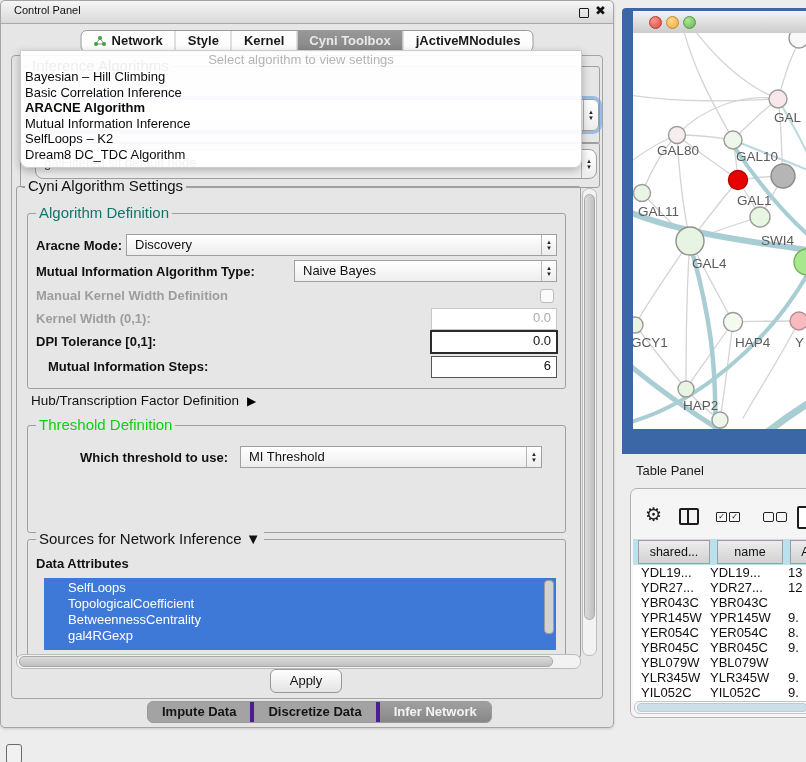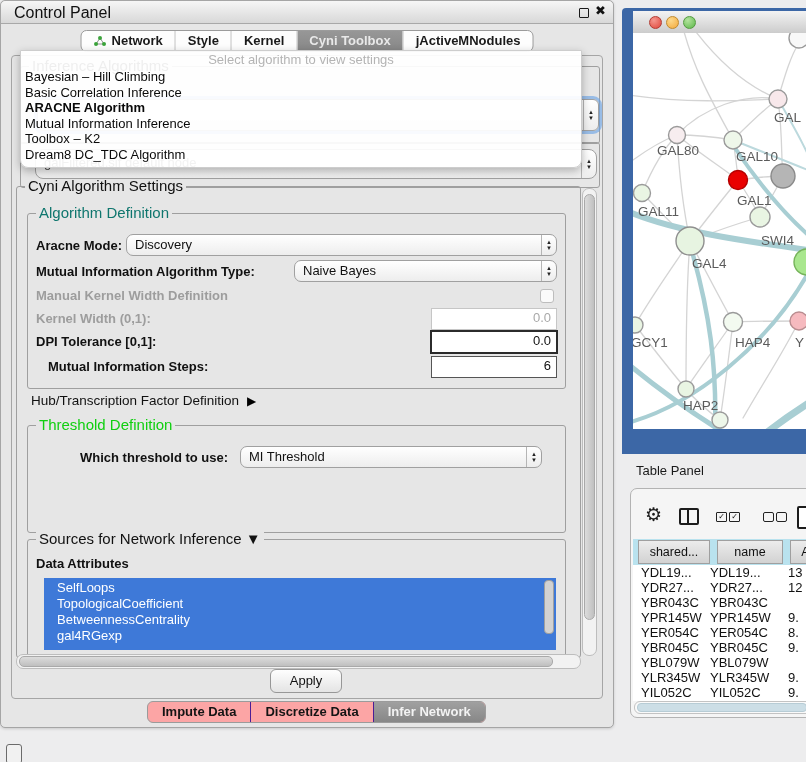--- a/index.html
+++ b/index.html
@@ -5,21 +5,21 @@
   html,body{margin:0;padding:0}
   body{width:806px;height:762px;overflow:hidden;position:relative;background:#ededee;
        font-family:"Liberation Sans","DejaVu Sans",sans-serif;font-size:13px;color:#111;}
   .abs{position:absolute}
 
   
   .cp-window{left:0;top:8;width:612px;height:726px;background:#e6e6e6;border:1px solid #a5a5a5;
              border-radius:5px;box-shadow:0 1px 3px rgba(0,0,0,.15)}
   .cp-titlebar{left:0;top:0;right:0;height:22px;background:linear-gradient(#f6f6f6,#d8d8d8);
                border-bottom:1px solid #a8a8a8;border-radius:5px 5px 0 0}
-  .cp-title{left:13px;top:3px;font-size:16px;color:#111}
+  .cp-title{left:13px;top:3px;font-size:11px;color:#111}
   .float-icon{right:24px;top:7px;width:8px;height:8px;border:1.5px solid #1a1a1a;border-radius:1px;cursor:pointer}
   .close-icon{right:7px;top:2px;font-size:13px;font-weight:bold;color:#111;cursor:pointer}
 
   
   .tabs{top:29px;left:50%;transform:translateX(-50%);display:flex;height:20px;border:1px solid #9b9b9b;
         border-radius:6px;overflow:hidden;background:#fdfdfd;white-space:nowrap}
   .tab{padding:0 12px;line-height:20px;font-size:13px;font-weight:600;color:#1a1a1a;border-left:1px solid #c3c3c3;
        display:flex;align-items:center;gap:5px;cursor:pointer}
   .tab:first-child{border-left:none}
   .tab.sel{background:linear-gradient(#979797,#878787);color:#e9e9e9}
@@ -27,21 +27,21 @@
   
   .cp-content{left:10px;top:54px;width:590px;height:642px;border:1px solid #a5a5a5;border-radius:4px;background:#e6e6e6}
 
   .group{position:absolute;border:1px solid #9f9f9f;border-radius:3px}
   .gtitle{position:absolute;top:-8px;left:8px;background:#e6e6e6;padding:0 3px;font-size:15px;line-height:14px;white-space:nowrap}
   .blue{color:#0f766e}.green{color:#10cf10}
   .lbl{position:absolute;font-weight:bold;font-size:13px;line-height:16px;white-space:nowrap}
   .lbl.dis{color:#9d9d9d}
   .plain{font-weight:normal}
 
-  .combo{position:absolute;display:flex;align-items:stretch;border:1px solid #a0a0a0;border-radius:7px;
+  .combo{position:absolute;display:flex;align-items:stretch;border:1px solid #a0a0a0;border-radius:0;
          background:linear-gradient(#ffffff,#ededed);height:20px;cursor:pointer}
   .ctext{flex:1;padding:2px 8px 0 8px;font-size:13px;white-space:nowrap;overflow:hidden}
   .stepper{width:14px;border-left:1px solid #b5b5b5;display:flex;flex-direction:column;align-items:center;justify-content:center;color:#222}
   .stepper::before{content:"▲";font-size:6px;line-height:6px}
   .stepper::after{content:"▼";font-size:6px;line-height:6px}
 
   .field{position:absolute;background:#fff;border:1px solid #8f8f8f;font-size:13px;text-align:right;
          padding:1px 5px 4px 4px;line-height:15px}
   .field.dis{border-color:#c6c6c6;color:#a9a9a9}
   .field.strong{border:2px solid #2b2b2b}
@@ -58,28 +58,28 @@
   .focusring{box-shadow:0 0 0 3px rgba(100,160,230,.6);border-radius:6px}
 
   
   .vscroll{position:absolute;width:13px;border:1px solid #bdbdbd;background:#f2f2f2;border-radius:7px}
   .vthumb{position:absolute;left:1px;right:1px;border-radius:6px;background:linear-gradient(90deg,#dcdcdc,#c0c0c0);border:1px solid #a9a9a9}
   .hscroll{position:absolute;height:13px;border:1px solid #bdbdbd;background:#f2f2f2;border-radius:7px}
   .hthumb{position:absolute;top:1px;height:9px;border-radius:5px;background:linear-gradient(#dcdcdc,#bfbfbf);border:1px solid #a9a9a9}
 
   
   .attr-list{position:absolute;background:#3e79d8;overflow:hidden}
-  .attr-item{color:#fff;font-size:13px;line-height:16px;padding-left:13px;cursor:pointer}
+  .attr-item{color:#fff;font-size:13px;line-height:16px;padding-left:24px;cursor:pointer}
   .list-thumb{position:absolute;right:2px;top:2px;width:8px;height:52px;background:#d2d2d2;border:1px solid #9f9f9f;border-radius:4px}
 
   .apply-btn{position:absolute;width:70px;height:22px;border:1px solid #979797;border-radius:6px;
              background:linear-gradient(#fefefe,#e4e4e4);font-size:13px;text-align:center;line-height:21px;cursor:pointer}
 
-  .btabs{top:700px;left:146px;display:flex;height:20px;border:1px solid #9b9b9b;border-radius:6px;overflow:hidden;background:#fca5a5}
-  .btab{padding:0 14px;line-height:20px;font-size:13px;font-weight:600;color:#141414;border-left:1px solid #4c1d95;cursor:pointer}
+  .btabs{top:700px;left:146px;display:flex;height:20px;border:1px solid #9b9b9b;border-radius:6px;overflow:hidden;background:#a3a3a3}
+  .btab{padding:0 14px;line-height:20px;font-size:13px;font-weight:600;color:#141414;border-left:4px solid #4c1d95;cursor:pointer}
   .btab:first-child{border-left:none}
   .btab.sel{background:linear-gradient(#a0a0a0,#878787);color:#f3f3f3}
 
   .hub-arrow{display:inline-block;margin-left:8px;font-size:12px;color:#000}
 
   
   .net-window{left:622px;top:8px;width:190px;height:446px;background:#3c67a6;border-radius:4px 4px 0 0}
   .net-titlebar{left:11px;top:3px;right:0;height:22px;background:linear-gradient(#f3f3f3,#cccccc);border-bottom:1px solid #9e9e9e}
   .light{position:absolute;top:5px;width:11px;height:11px;border-radius:50%;cursor:pointer}
   .light.red{left:16px;background:radial-gradient(circle at 35% 30%,#f4978e,#e0453a);border:1px solid #b23c33}
@@ -157,21 +157,21 @@
     </div>
 
     <div class="abs popup">
       <div class="popup-prompt">Select algorithm to view settings</div>
       <div>
 
       <div class="popup-item"><span>Bayesian – Hill Climbing</span></div>
           <div class="popup-item"><span>Basic Correlation Inference</span></div>
           <div class="popup-item bold"><span>ARACNE Algorithm</span></div>
           <div class="popup-item"><span>Mutual Information Inference</span></div>
-          <div class="popup-item"><span>Toolbox – K2</span></div>
+          <div class="popup-item"><span>SelfLoops – K2</span></div>
           <div class="popup-item"><span>Dream8 DC_TDC Algorithm</span></div>
         </div>
     </div>
 
     <div class="group" style="left:4px;top:130px;width:563px;height:470px">
       <span class="gtitle">Cyni Algorithm Settings</span>
 
       <div class="group" style="left:10px;top:26px;width:537px;height:174px">
         <span class="gtitle blue">Algorithm Definition</span>
 

